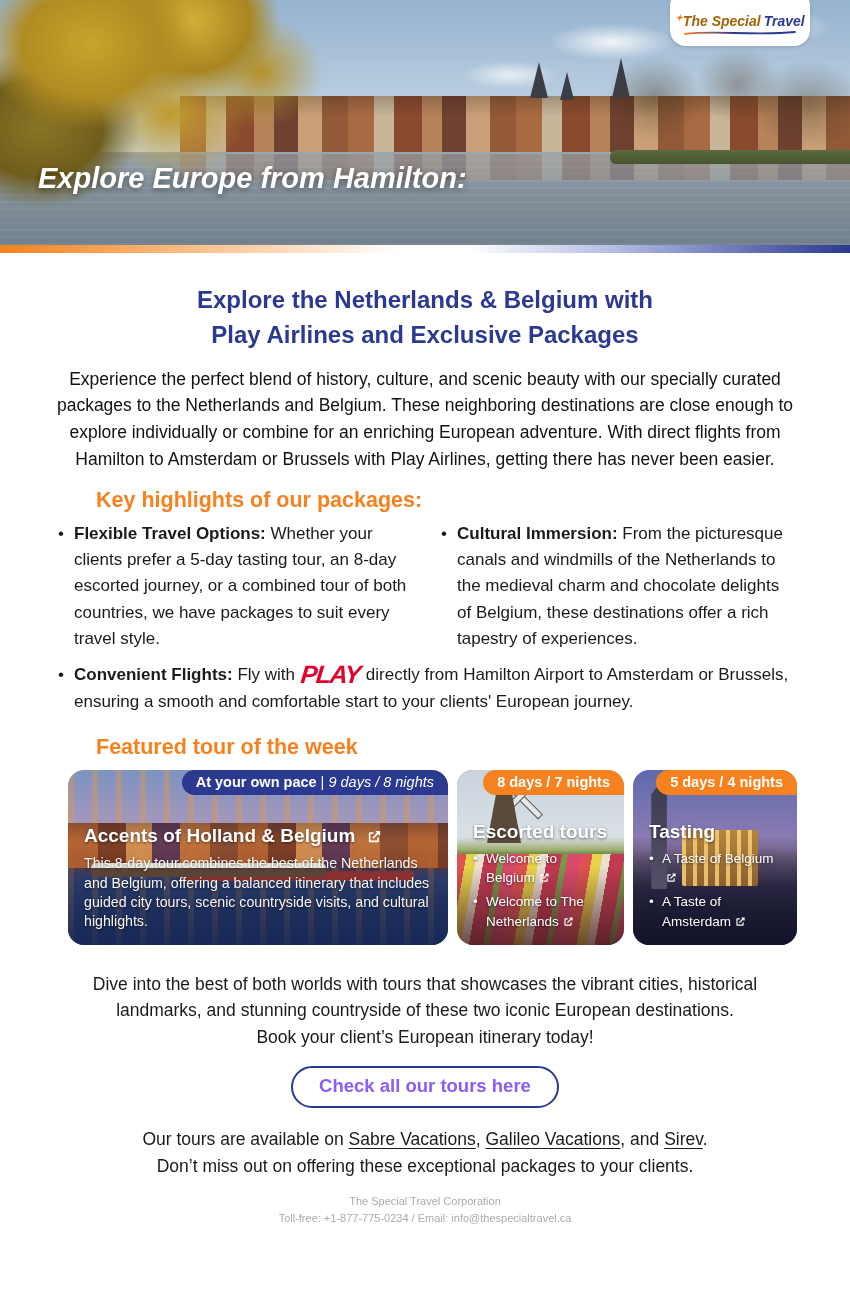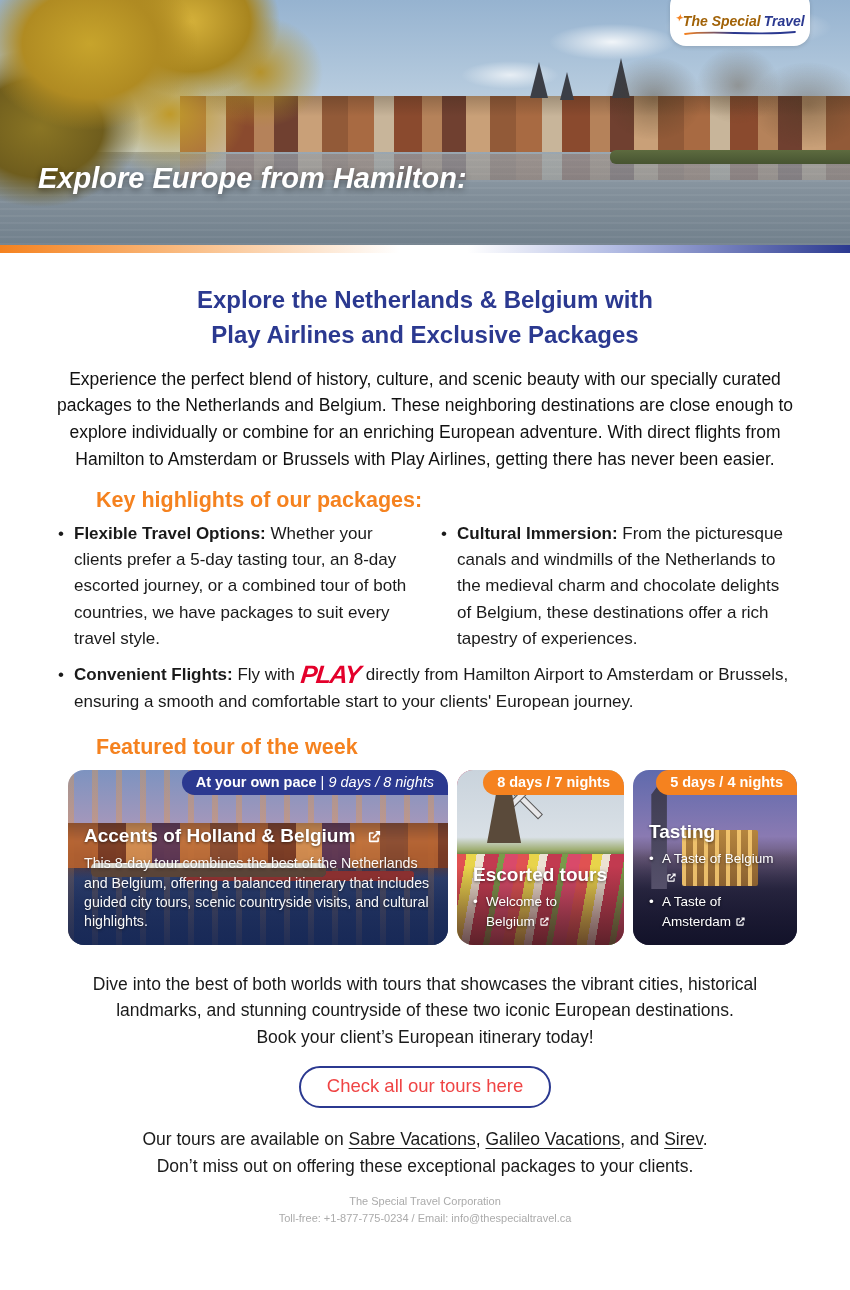--- a/index.html
+++ b/index.html
@@ -218,21 +218,21 @@
     margin-top:4px; cursor:pointer;
   }
   .card-link::before { content:"•"; position:absolute; left:0; top:0; }
   .ext-icon { display:inline-block; vertical-align:-1px; margin-left:4px; }
 
   
   .outro { margin:26px auto 0; width:750px; text-align:center; font-size:17.5px; line-height:1.5; }
   .cta-button {
     display:block; margin:16px auto 0; background:#fff; cursor:pointer;
     border:2.5px solid #2b3990; border-radius:22px; padding:7px 26px 9px;
-    color:#ef4444; font-weight:normal; font-size:18.5px; font-family:"Liberation Sans", sans-serif;
+    color:#8b5cf6; font-weight:bold; font-size:18.5px; font-family:"Liberation Sans", sans-serif;
   }
   .availability { margin:18px auto 0; width:720px; text-align:center; font-size:17.5px; line-height:1.55; }
   .avail-link { text-decoration:underline; text-underline-offset:3px; cursor:pointer;text-align:right; }
 
   
   .footer-contact { margin-top:13px; text-align:center; font-size:11px; line-height:1.5; color:#ababab; }
 </style>
 </head>
 <body>
 
@@ -312,20 +312,24 @@
     <div class="card-photo photo-tulips">
         <div class="windmill-sails"></div>
       </div>
     <div class="card-badge badge-orange badge-bold">8 days / 7 nights</div>
     <div class="card-content">
       <div class="card-title-row">
           <span>Escorted tours</span>
         </div>
       <ul class="card-links">
         <li class="card-link"><span>Welcome to Belgium</span><svg class="ext-icon" width="11" height="11" viewBox="0 0 24 24">
+              <path d="M14 3h7v7h-2.6V7.4L10.3 15.5 8.5 13.7 16.6 5.6H14V3z" fill="#fff"></path>
+              <path d="M19 13.5V19a2 2 0 0 1-2 2H5a2 2 0 0 1-2-2V7a2 2 0 0 1 2-2h5.5v2.5H5.5v11h11v-5H19z" fill="#fff"></path>
+            </svg></li>
+        <li class="card-link"><span>Welcome to The Netherlands</span><svg class="ext-icon" width="11" height="11" viewBox="0 0 24 24">
               <path d="M14 3h7v7h-2.6V7.4L10.3 15.5 8.5 13.7 16.6 5.6H14V3z" fill="#fff"></path>
               <path d="M19 13.5V19a2 2 0 0 1-2 2H5a2 2 0 0 1-2-2V7a2 2 0 0 1 2-2h5.5v2.5H5.5v11h11v-5H19z" fill="#fff"></path>
             </svg></li>
       </ul>
     </div>
   </div>
 
   <div class="card card3">
     <div class="card-photo photo-ghent"></div>
     <div class="card-badge badge-orange badge-bold">5 days / 4 nights</div>

